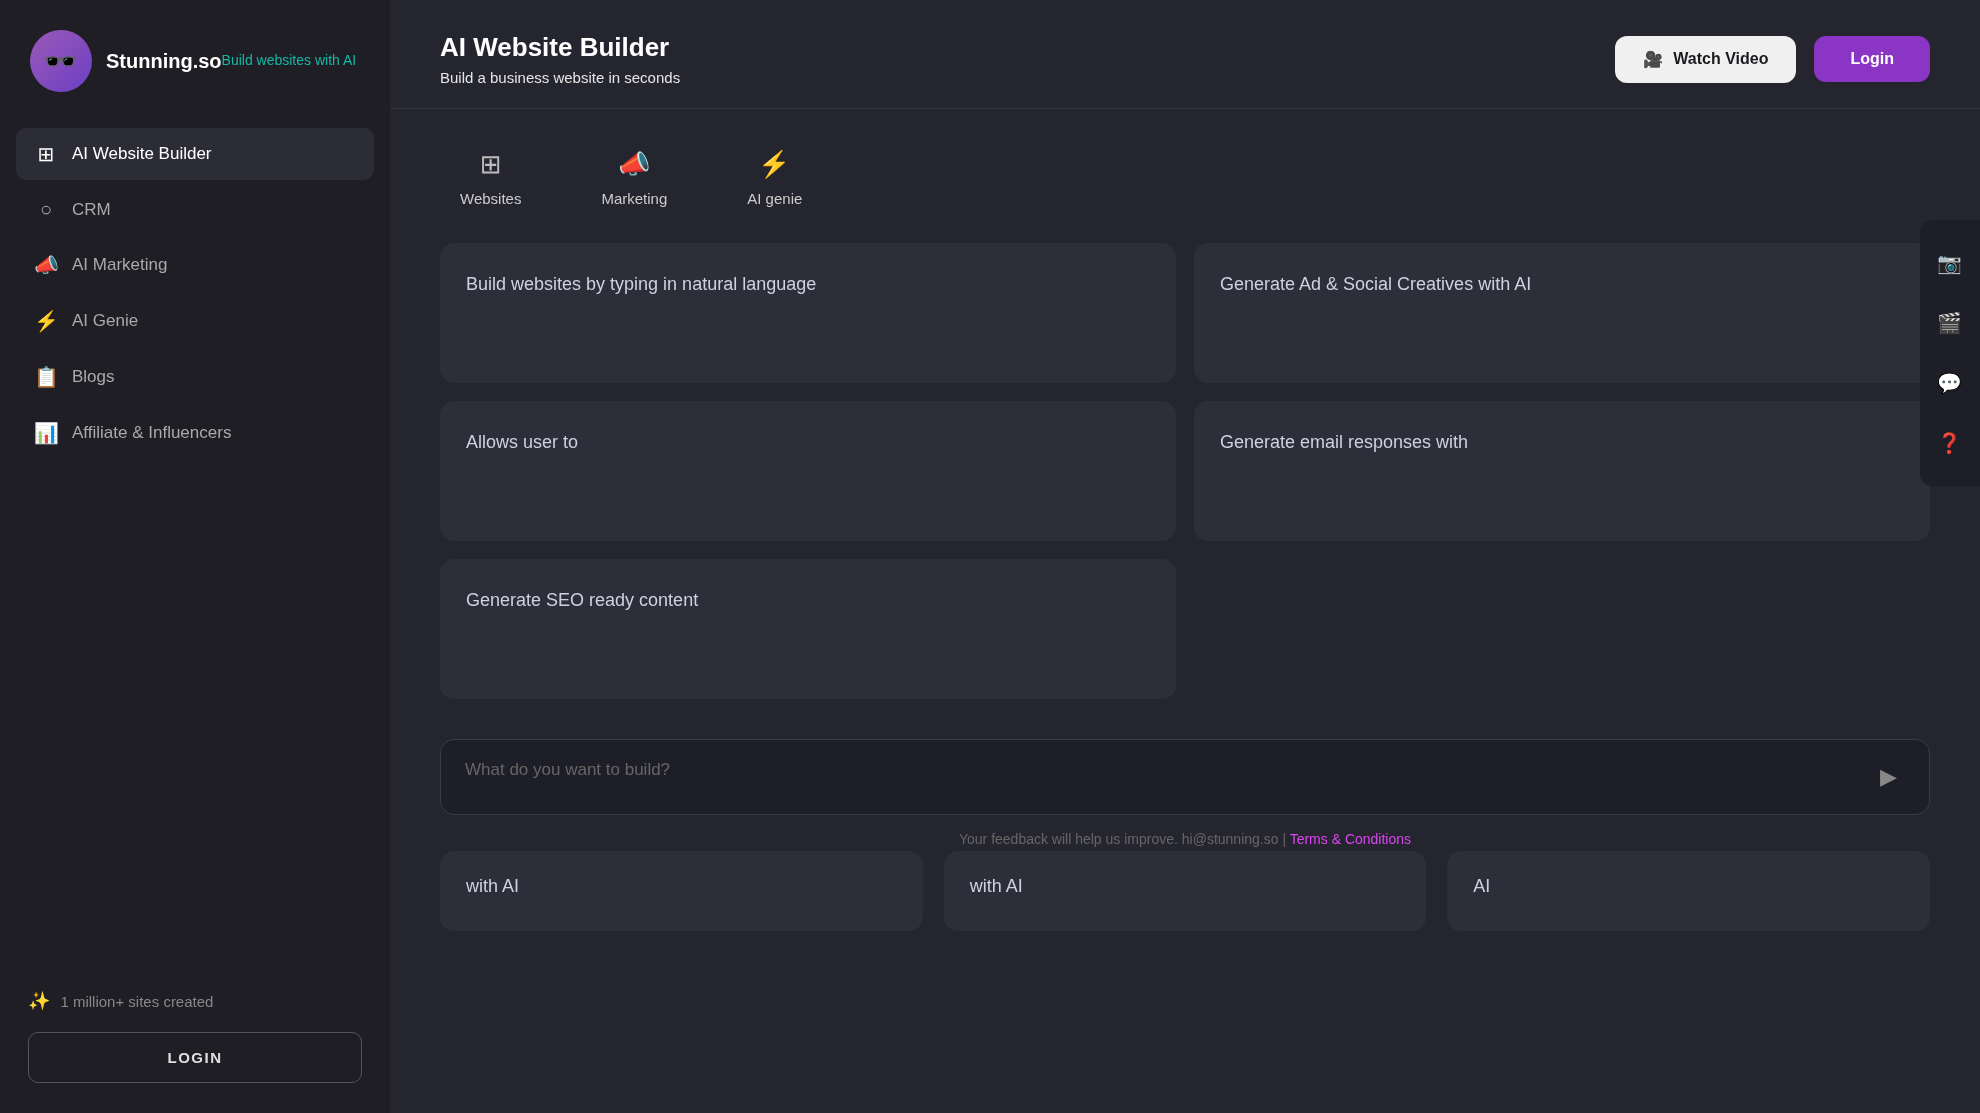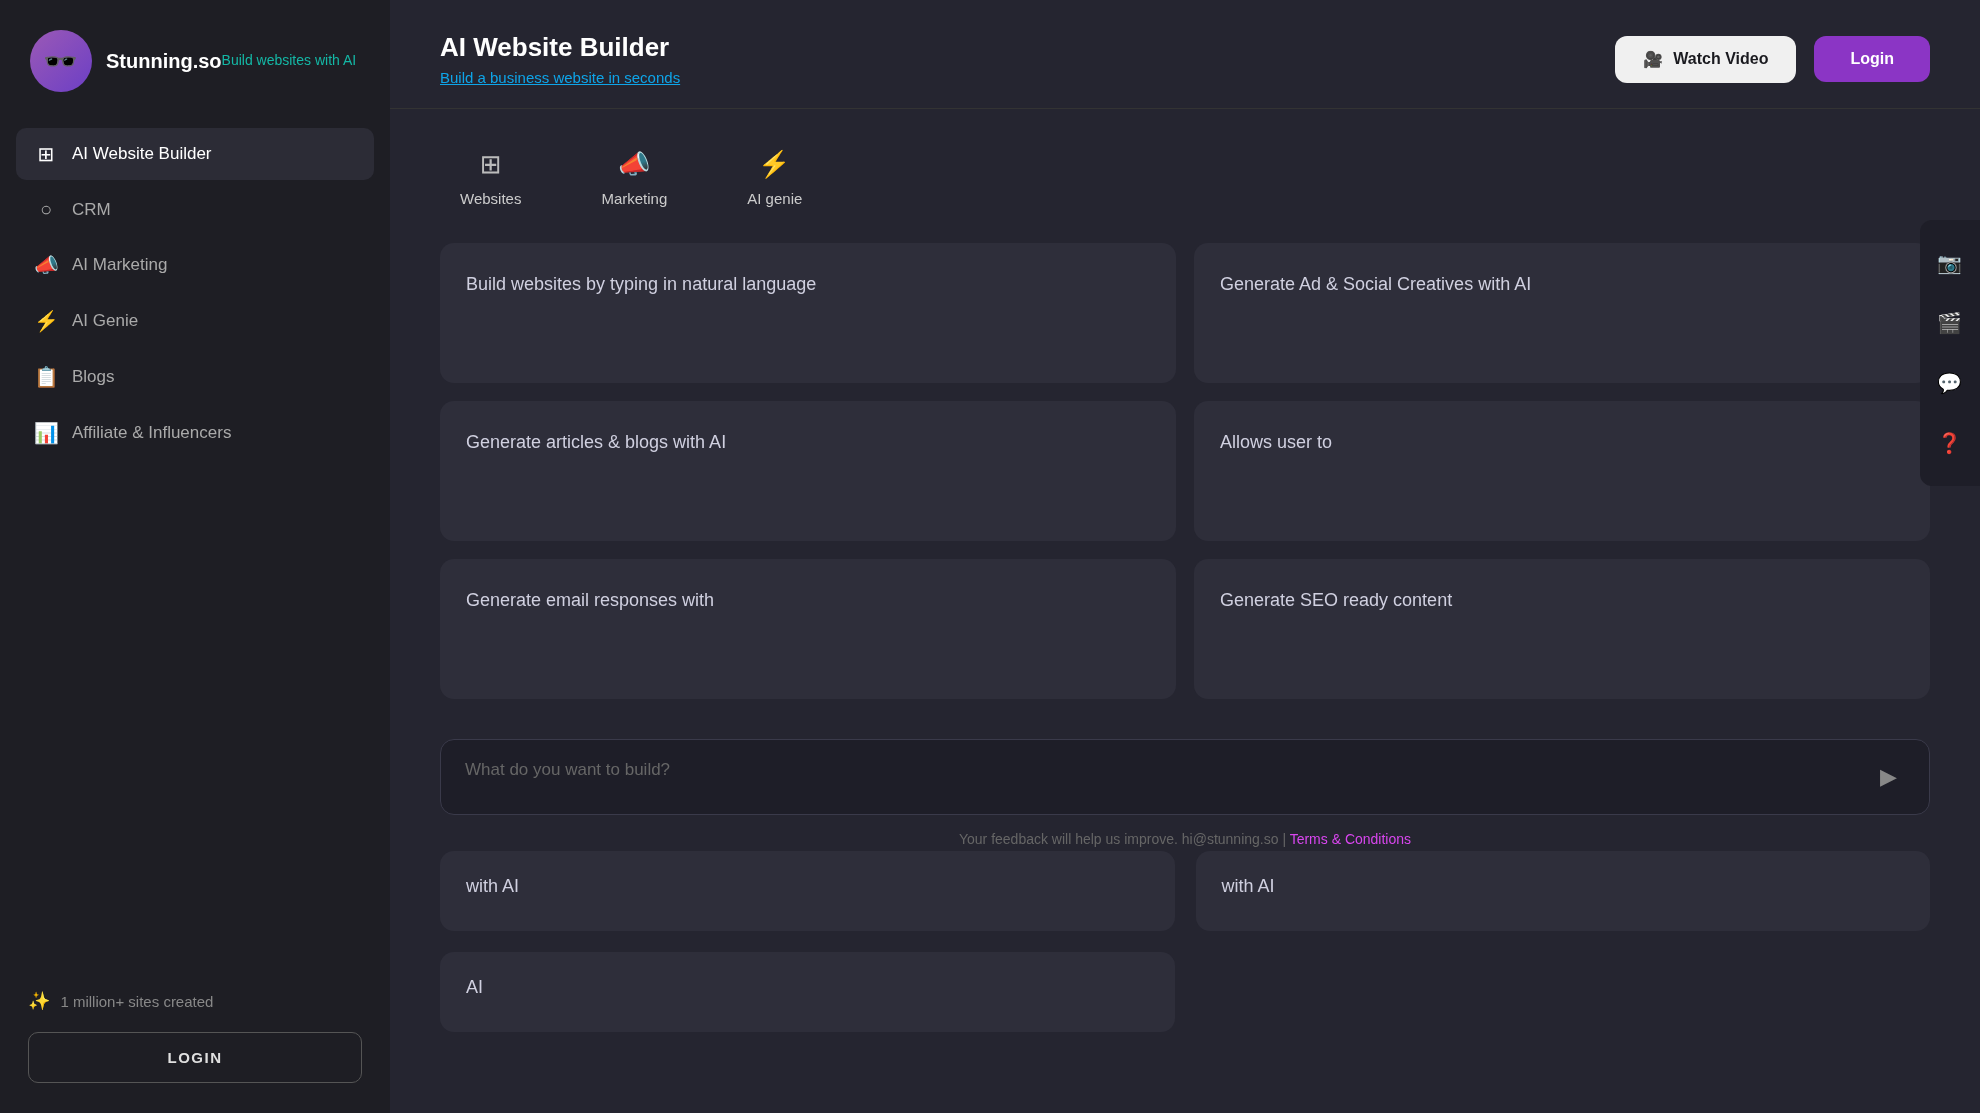--- a/index.html
+++ b/index.html
@@ -146,22 +146,21 @@
 
     .header-title {
       font-size: 26px;
       font-weight: 700;
       color: #ffffff;
       margin-bottom: 6px;
     }
 
     .header-subtitle {
       font-size: 15px;
-      color: #0ea5e9;
-      text-decoration: underline;
+      color: #e5e5e5;
     }
 
     .header-actions {
       display: flex;
       align-items: center;
       gap: 18px;
     }
 
     .watch-video-btn {
       display: flex;
@@ -297,21 +296,21 @@
     }
 
     .input-footer a {
       color: #d946ef;
       text-decoration: none;
     }
 
     
     .bottom-cards-row {
       display: grid;
-      grid-template-columns: repeat(2, 1fr);
+      grid-template-columns: repeat(3, 1fr);
       gap: 21px;
       margin-top: 4px;
     }
 
     .card-bottom {
       background: #2e2e3a;
       border-radius: 14px;
       padding: 22px 26px;
       cursor: pointer;
       min-height: 80px;
@@ -431,23 +430,20 @@
     </div>
 
     <div class="cards-grid">
       <div class="card">
         <span class="card-text">Build websites by typing in natural language</span>
       </div>
       <div class="card">
         <span class="card-text">Generate Ad &amp; Social Creatives with AI</span>
       </div>
       <div class="card">
-        <span class="card-text">Generate articles &amp; blogs with AI</span>
-      </div>
-      <div class="card">
         <span class="card-text">Allows user to</span>
       </div>
       <div class="card">
         <span class="card-text">Generate email responses with</span>
       </div>
       <div class="card">
         <span class="card-text">Generate SEO ready content</span>
       </div>
     </div>
 

